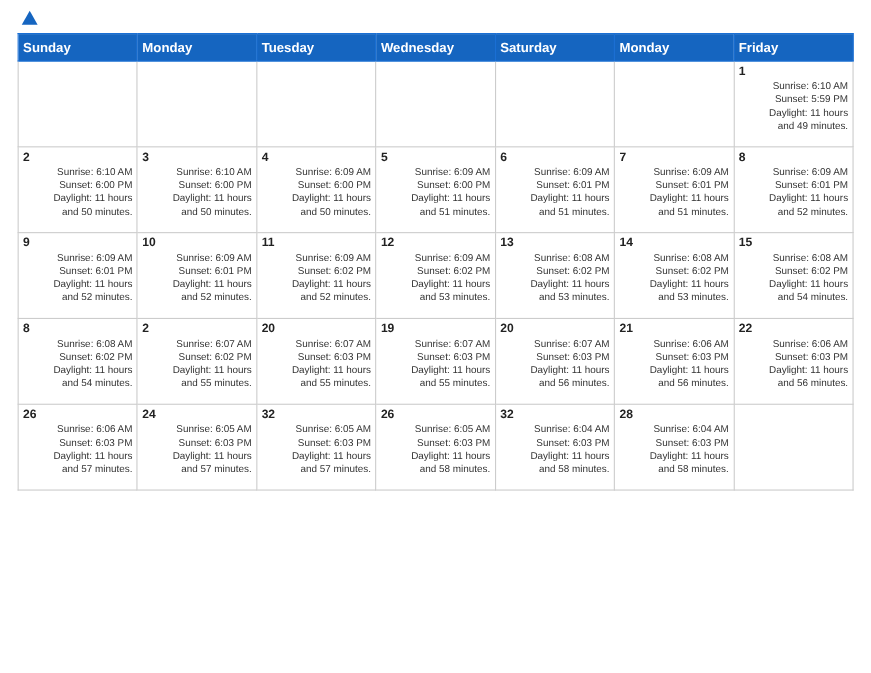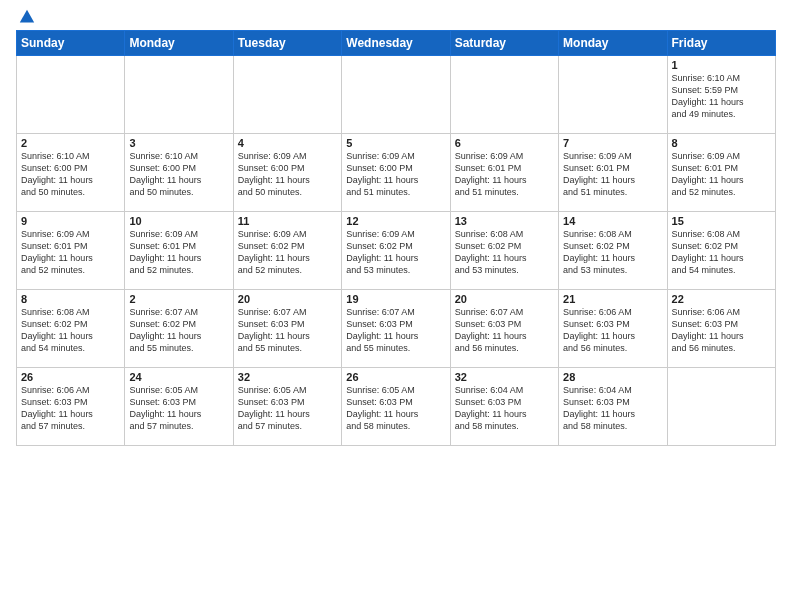--- a/index.html
+++ b/index.html
@@ -83,20 +83,21 @@
       font-size: 11px;
       font-weight: bold;
       color: #222;
       display: block;
       margin-bottom: 1px;
     }
     .day-info {
       font-size: 9px;
       color: #333;
       line-height: 1.35;
+      text-align: right;
     }
     .empty-cell {
       background: #f9f9f9;
     }
   </style>
 </head>
 <body>
 
 <div class="page">
   <div class="header">

